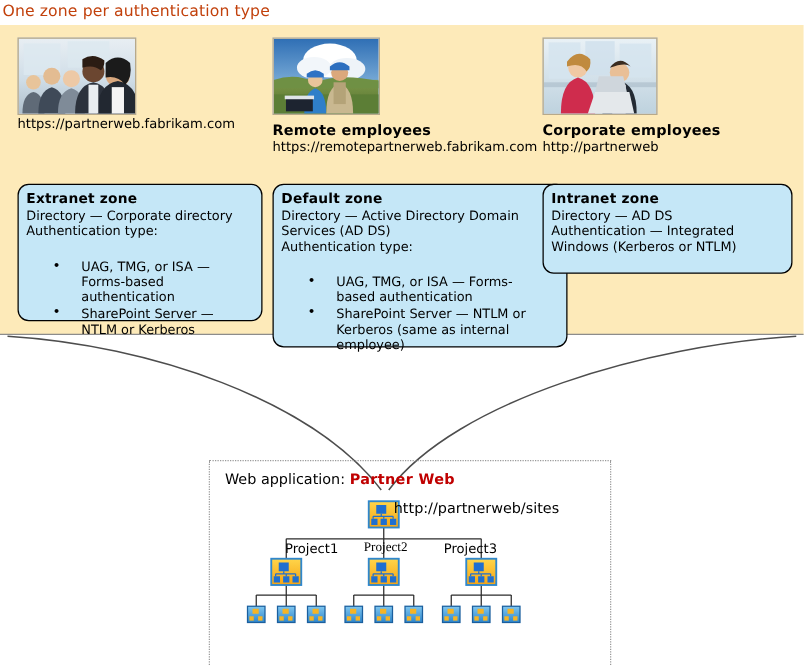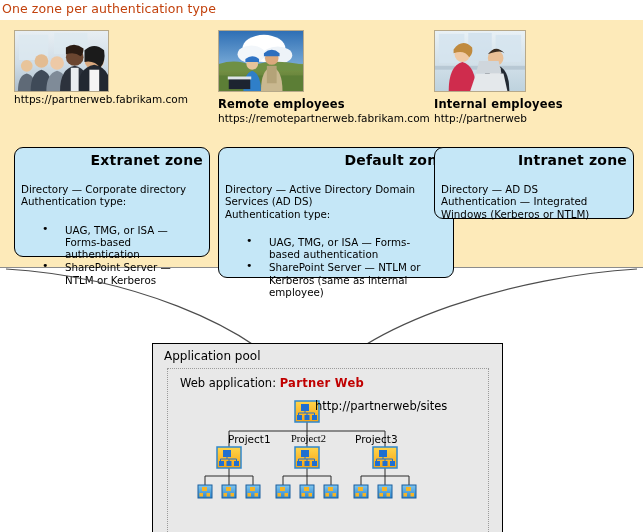--- a/index.html
+++ b/index.html
@@ -86,25 +86,25 @@
     border: 1px solid #000000;
     border-radius: 9px;
     box-sizing: border-box;
     padding: 4px 6px 6px 6px;
   }
   .zone-box.z0 { left: 14px;  top: 127px; width: 196px; height: 110px; }
   .zone-box.z1 { left: 218px; top: 127px; width: 236px; height: 131px; }
   .zone-box.z2 { left: 434px; top: 127px; width: 200px; height: 72px;  }
 
   .zone-title {
-    text-align: right;
-    font-size: 14px;
+    text-align: left;
+    font-size: 11px;
     font-weight: bold;
     letter-spacing: 0.2px;
-    margin-bottom: 15px;
+    margin-bottom: 2px;
   }
   .zone-line {
     font-size: 10.3px;
     line-height: 12.3px;
   }
   .zone-bullets {
     margin: 16px;
     padding: 0;
     list-style: none;
   }
@@ -296,21 +296,21 @@
             <path d="M14 62 q0 -26 14 -30 q14 4 14 30 z" fill="#cf2c4d"></path>
             <circle cx="62" cy="28" r="8" fill="#e9bf96"></circle>
             <path d="M54 24 q8 -11 17 -1 q-4 -4 -17 1 z" fill="#3a2c20"></path>
             <path d="M48 62 q0 -24 14 -27 q14 3 14 27 z" fill="#232a33"></path>
             <rect x="56" y="38" width="11" height="24" fill="#f2f2f2"></rect>
           </g>
           <path d="M36 62 l6 -18 l28 0 l4 18 z" fill="#e4e8eb"></path>
           <path d="M42 44 l26 0 l-3 -13 l-20 0 z" fill="#cfd6dc"></path>
         </svg>
       </div>
-      <div class="persona-name">Internal employees</div>
+      <div class="persona-name">Corporate employees</div>
       <div class="persona-url">http://partnerweb</div>
     </div>
 
     <div class="zone-box z0">
       <div class="zone-title">Extranet zone</div>
       <div class="zone-line">Directory — Corporate directory</div>
       <div class="zone-line">Authentication type:</div>
       <ul class="zone-bullets">
         <li>UAG, TMG, or ISA — Forms-based authentication</li>
         <li>SharePoint Server — NTLM or Kerberos</li>
@@ -332,23 +332,20 @@
       <div class="zone-line">Directory — AD DS</div>
       <div class="zone-line">Authentication — Integrated Windows (Kerberos or NTLM)</div>
     </div>
   </div>
 
   <svg class="connectors" viewBox="0 0 643 532">
     <path d="M6 269 C 120 276, 250 320, 305 392" fill="none" stroke="#4d4d4d" stroke-width="1.2"></path>
     <path d="M637 269 C 520 276, 365 320, 311 392" fill="none" stroke="#4d4d4d" stroke-width="1.2"></path>
   </svg>
 
-  <div class="app-pool">
-    <div class="app-pool-label">Application pool</div>
-  </div>
 
   <div class="web-app">
     <div class="web-app-label">
       <span>Web application:</span>
       <span class="wa-name">Partner Web</span>
     </div>
   </div>
 
   <svg class="tree-svg" viewBox="0 0 322 164">
     <defs>

